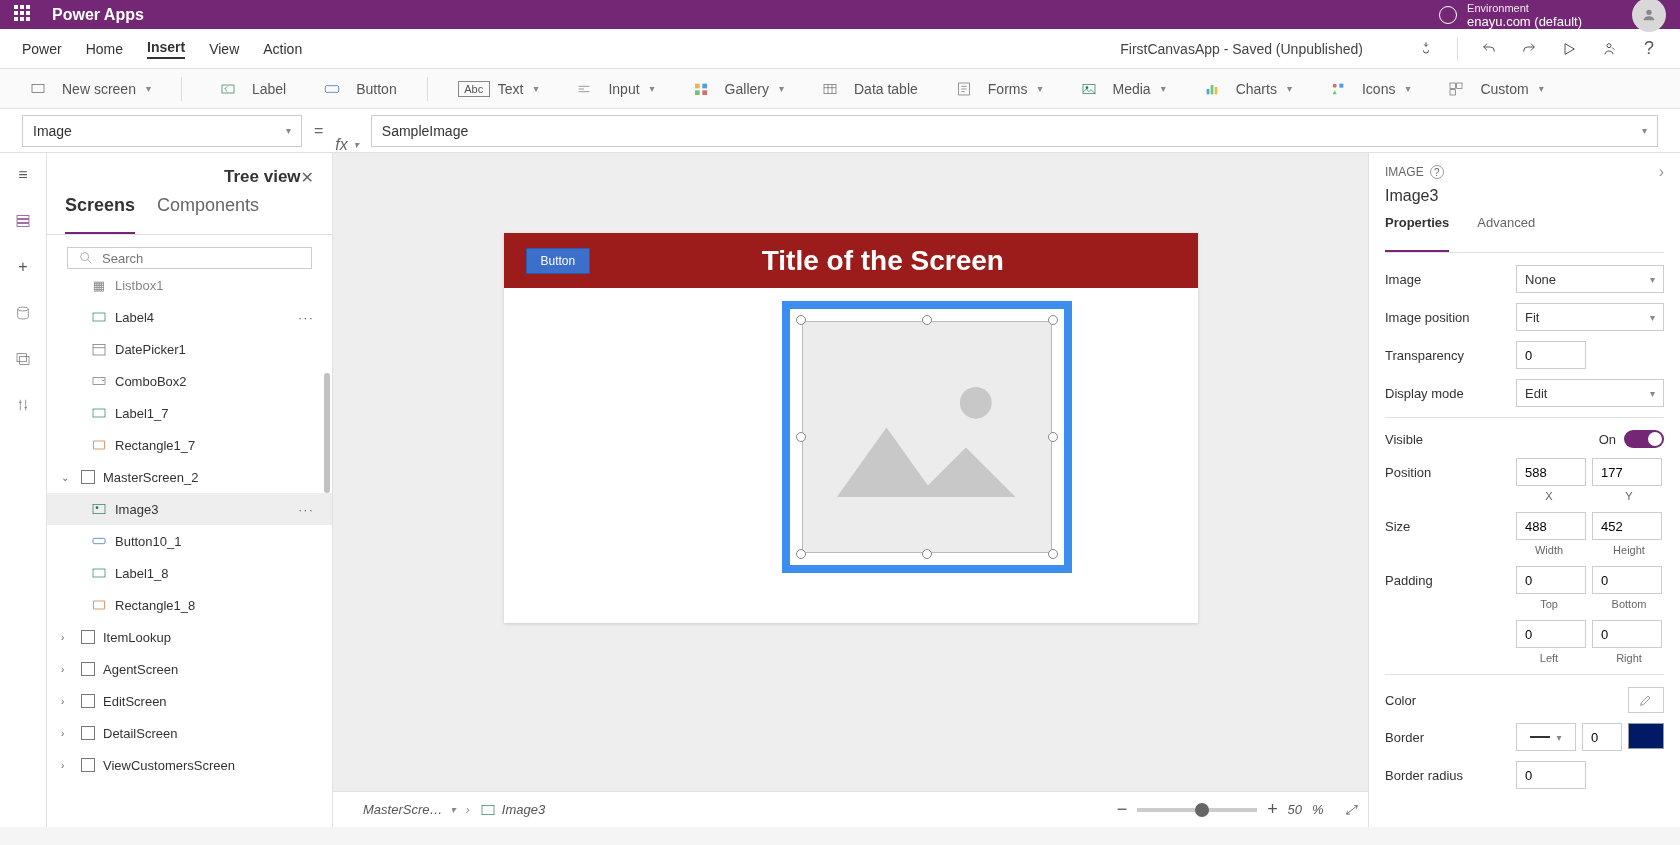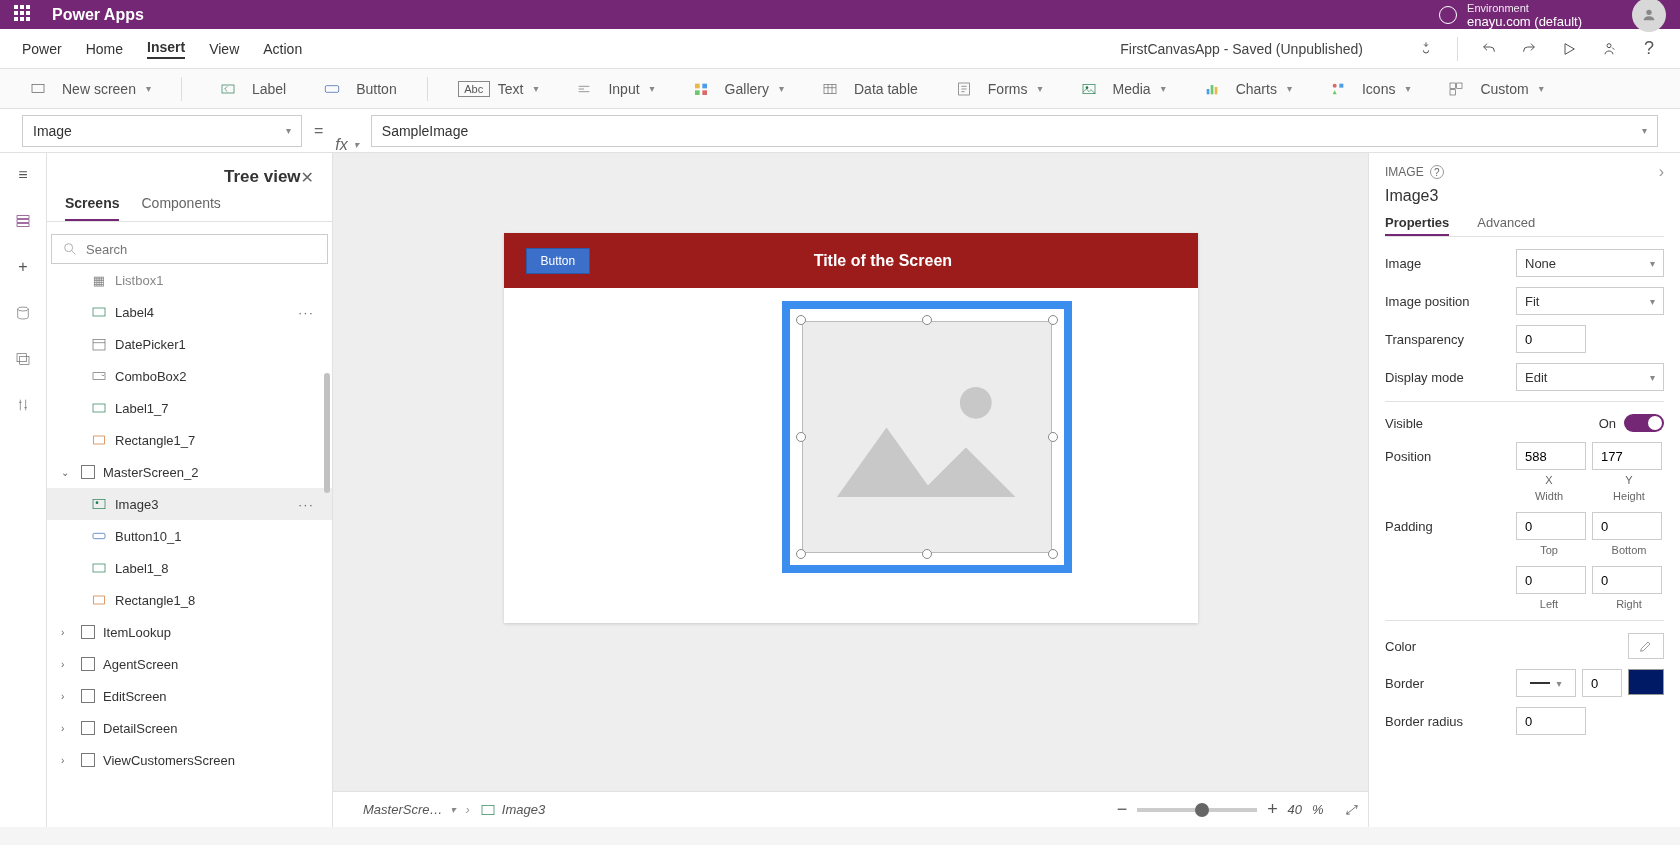--- a/index.html
+++ b/index.html
@@ -49,41 +49,41 @@
 .leftrail { width: 47px; background: #fff; border-right: 1px solid #e1e1e1; display: flex; flex-direction: column; align-items: center; padding-top: 12px; gap: 26px; }
 .leftrail .lic { width: 20px; height: 20px; color: #555; cursor: pointer; display:flex; align-items:center; justify-content:center; }
 .leftrail .lic.active { color: #742774; }
 
 
 .treepanel { width: 286px; background: #fff; border-right: 1px solid #e1e1e1; display: flex; flex-direction: column; position:relative;}
 .tree-head { display: flex; align-items: center; justify-content: flex-end; padding: 14px 18px 8px; }
 .tree-head h2 { font-size: 17px; font-weight: 600; color: #333; }
 .tree-close { cursor: pointer; color: #666; font-size: 16px; }
 .tree-tabs { display: flex; gap: 22px; padding: 0 18px; border-bottom: 1px solid #e1e1e1; }
-.tree-tab { font-size: 14px; color: #666; padding-bottom: 8px; cursor: pointer; }
+.tree-tab { font-size: 18px; color: #666; padding-bottom: 16px; cursor: pointer; }
 .tree-tab.active { color: #333; font-weight: 600; border-bottom: 2px solid #742774; }
-.tree-search { margin: 12px 4px; border: 1px solid #ccc; height: 30px; display: flex; align-items: center; padding: 0 10px; gap: 8px; }
+.tree-search { margin: 12px 20px; border: 1px solid #ccc; height: 22px; display: flex; align-items: center; padding: 0 10px; gap: 8px; }
 .tree-search input { border: none; outline: none; flex: 1; font-size: 13px; }
 .tree-list { flex: 1; overflow-y: auto; font-size: 13px; color: #333; }
 .tree-item { display: flex; align-items: center; height: 32px; padding-left: 14px; gap: 8px; cursor: pointer; position:relative;}
 .tree-item.indent2 { padding-left: 44px; }
 .tree-item.selected { background: #eee; }
 .tree-item .ti-icon { width: 16px; height: 16px; display:inline-flex; align-items:center; justify-content:center;}
 .tree-item .ti-exp { width: 12px; font-size: 10px; color: #666; }
 .tree-item .ti-box { width: 14px; height: 14px; border: 1px solid #777; }
 .tree-item .dots { margin-left:auto; margin-right:18px; color:#666; letter-spacing:1px; }
 .tree-scroll { position:absolute; right:2px; top:220px; width:6px; height:120px; background:#c1c1c1; border-radius:3px; }
 
 
 .canvasarea { flex: 1; background: #eee; position: relative; display:flex; flex-direction:column;}
 .canvas-zoom { flex:1; display:flex; align-items:flex-start; justify-content:center; padding-top:80px;}
 .canvas-frame { width: 694px; height: 390px; background: #fff; position: relative; box-shadow: 0 1px 3px rgba(0,0,0,.15); }
 .canvas-header { height: 55px; background: #9c1c1c; display: flex; align-items: center; padding: 0 22px; }
 .canvas-btn { background: #3b6fc9; color: #fff; font-size: 12px; padding: 5px 14px; border: 1px solid #2a5aa8; }
-.canvas-title { flex: 1; text-align: center; color: #fff; font-size: 16px; font-weight: 700; }
+.canvas-title { flex: 1; text-align: center; color: #fff; font-size: 28px; font-weight: 700; }
 .sel-image { position: absolute; top: 68px; left: 278px; width: 290px; height: 272px; border: 8px solid #3b8eed; background: #fff; }
 .sel-inner { position:absolute; inset:12px; border:1px solid #bbb; background:#ececec; display:flex; align-items:center; justify-content:center; }
 .handle { position:absolute; width:10px; height:10px; background:#fff; border:1px solid #888; border-radius:50%; }
 .h-tl{top:6px;left:6px;} .h-tr{top:6px;right:6px;} .h-bl{bottom:6px;left:6px;} .h-br{bottom:6px;right:6px;}
 .h-tm{top:6px;left:calc(50% - 5px);} .h-bm{bottom:6px;left:calc(50% - 5px);}
 .h-ml{top:calc(50% - 5px);left:6px;} .h-mr{top:calc(50% - 5px);right:6px;}
 .placeholder-svg{width:80%;height:70%;}
 
 
 .canvas-status { height: 36px; background: #fff; border-top: 1px solid #e1e1e1; display: flex; align-items: center; padding: 0 12px; gap: 10px; font-size: 13px; color: #555; font-style: italic; }
@@ -93,21 +93,21 @@
 .zoom-slider { width: 120px; height: 4px; background: #ccc; position: relative; }
 .zoom-thumb { position:absolute; top:-5px; left:58px; width:14px; height:14px; background:#666; border-radius:50%; }
 
 
 .proppanel { width: 312px; background: #fff; border-left: 1px solid #e1e1e1; display: flex; flex-direction: column; padding: 10px 16px 0; font-size: 13px; color: #333; }
 .prop-head { display: flex; align-items: center; gap: 6px; color: #666; font-size: 12px; }
 .prop-head .qmark { width:14px; height:14px; border:1px solid #999; border-radius:50%; font-size:10px; display:flex; align-items:center; justify-content:center; }
 .prop-head .expand { margin-left:auto; color:#999; font-size:16px; }
 .prop-name { font-size: 16px; margin: 6px 0 10px; }
 .prop-tabs { display: flex; gap: 28px; border-bottom: 1px solid #e1e1e1; }
-.prop-tab { font-size: 13px; color: #666; padding-bottom: 4px; cursor: pointer; }
+.prop-tab { font-size: 13px; color: #666; padding-bottom: 20px; cursor: pointer; }
 .prop-tab.active { color: #333; font-weight: 600; border-bottom: 2px solid #742774; }
 .prop-body { flex: 1; overflow-y:auto; padding-top: 12px; }
 .prow { display: flex; align-items: center; margin-bottom: 10px; }
 .prow .plabel { flex: 1; }
 .prow .pval { width: 148px; display:flex; gap:6px; }
 .psel { height: 28px; width: 148px; border: 1px solid #ccc; display: flex; align-items: center; padding: 0 8px; justify-content: space-between; font-size:13px;}
 .pinput { height: 28px; border: 1px solid #ccc; padding: 0 8px; font-size: 13px; width:70px; }
 .pinput.sm { width: 70px; }
 .prow2 { display:flex; justify-content:flex-end; gap:10px; font-size:11px; color:#666; margin:-6px 0 10px; }
 .prow2 span { width:70px; text-align:center; }
@@ -529,21 +529,21 @@
             <rect x="3" y="5" width="18" height="14" stroke="#1f7a4d" fill="none"></rect>
           </svg>
           <span>Image3</span>
         </div>
       <div class="spacer"></div>
       <span style="font-size:18px;">−</span>
       <div class="zoom-slider">
           <div class="zoom-thumb"></div>
         </div>
       <span style="font-size:18px;">+</span>
-      <span>40</span>
+      <span>50</span>
       <span>%</span>
       <span style="margin-left:12px;">⤢</span>
     </div>
   </div>
 
   <div class="proppanel">
     <div class="prop-head">
       <span>IMAGE</span>
       <span class="qmark">?</span>
       <span class="expand">›</span>
@@ -590,20 +590,27 @@
       <div class="prow">
           <span class="plabel">Position</span>
           <div class="pval">
             <input class="pinput sm" value="588" style="">
             <input class="pinput sm" value="177" style="">
           </div>
         </div>
       <div class="prow2">
           <span>X</span>
           <span>Y</span>
+        </div>
+      <div class="prow">
+          <span class="plabel">Size</span>
+          <div class="pval">
+            <input class="pinput sm" value="488" style="">
+            <input class="pinput sm" value="452" style="">
+          </div>
         </div>
       <div class="prow2">
           <span>Width</span>
           <span>Height</span>
         </div>
       <div class="prow">
           <span class="plabel">Padding</span>
           <div class="pval">
             <input class="pinput sm" value="0" style="">
             <input class="pinput sm" value="0" style="">

